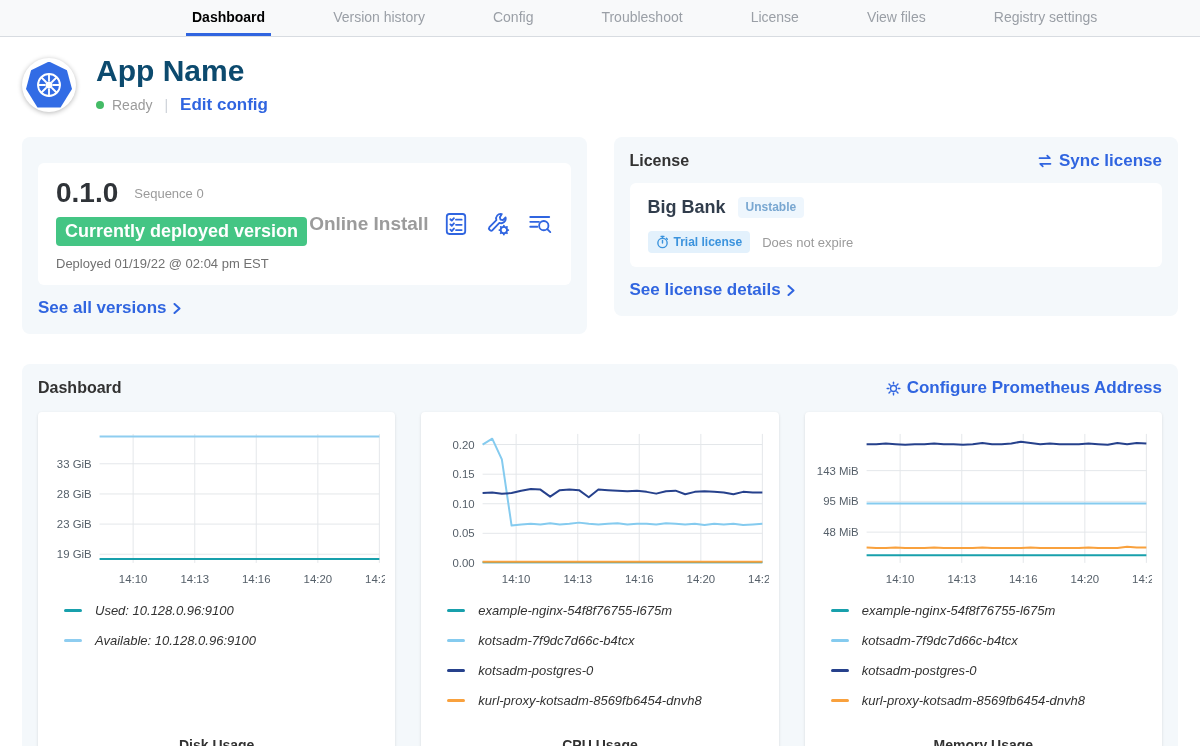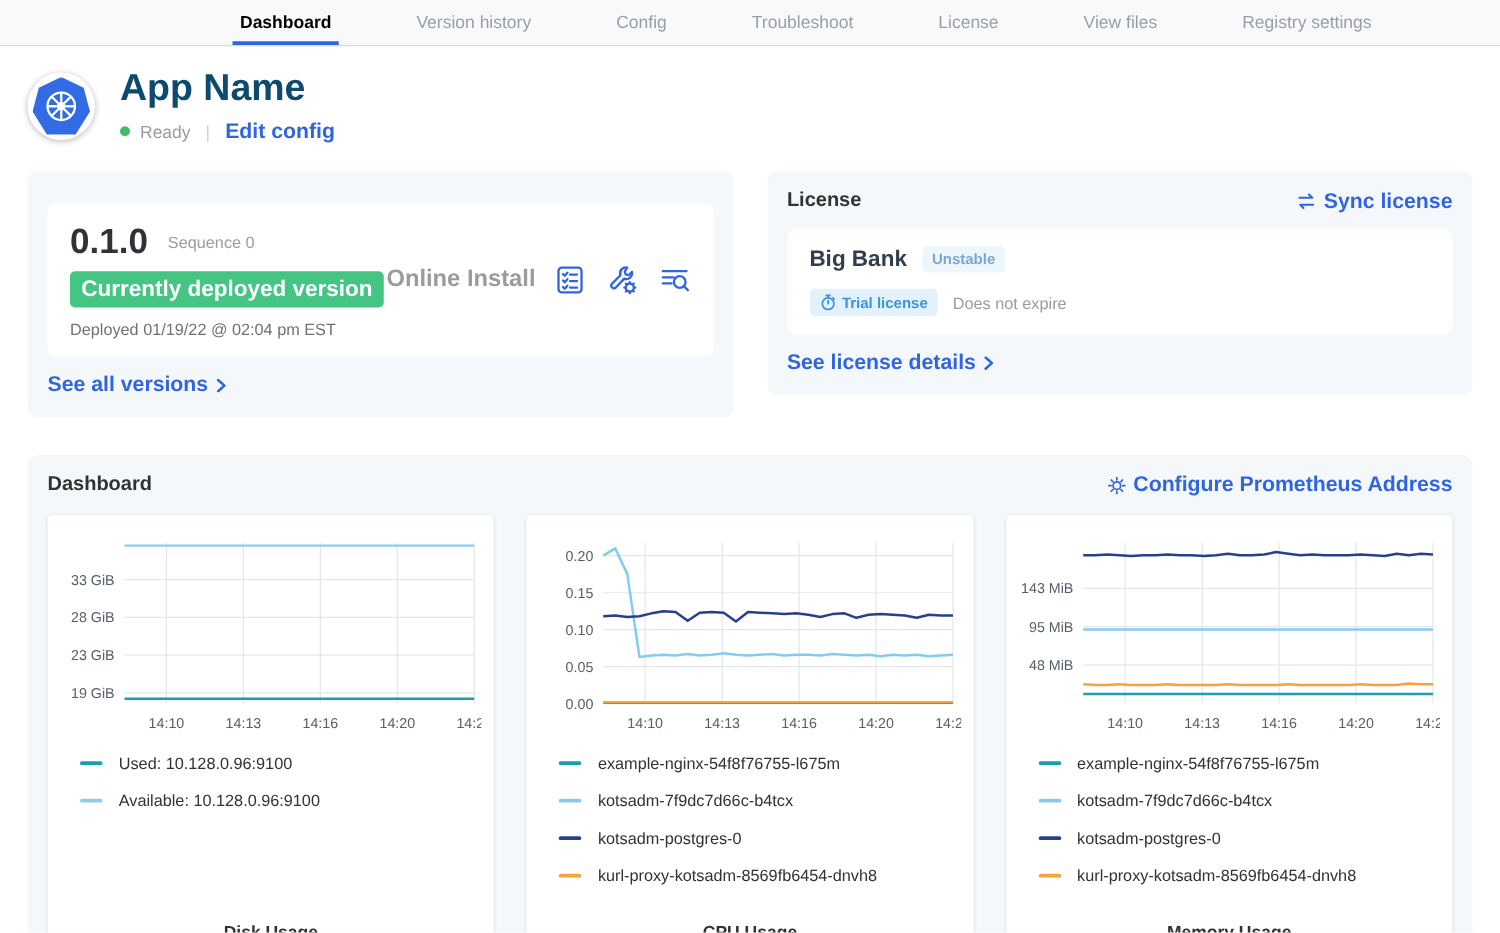--- a/index.html
+++ b/index.html
@@ -58,21 +58,21 @@
   .badge-trial { display:inline-flex; align-items:center; gap:5px; background:var(--trial-bg);
     color:var(--trial-text); font-size:12px; font-weight:bold; padding:4px 8px; border-radius:4px; }
   .lic-expiry { font-size:13px; color:#9b9b9b; }
 
   
   .monitoring { margin:30px 22px 0; background:#f4f8fb; border-radius:8px; padding:14px 16px 26px; }
   .charts { display:flex; gap:26px; margin-top:14px; align-items:stretch; }
   .chart-card { flex:1; background:#fff; border-radius:4px; box-shadow:0 1px 3px rgba(0,0,0,.12);
     padding:12px 10px 16px; display:flex; flex-direction:column; }
   .chart-svg svg { width:100%; height:auto; display:block; }
-  .legend { margin:12px 0 4px 16px; }
+  .legend { margin:12px 0 4px 16px;font-style:italic; }
   .legend-item { display:flex; align-items:center; gap:13px; margin-bottom:15px;
     font-size:13px; color:#323232; }
   .dash { width:18px; height:3px; border-radius:2px; flex:none; }
   .chart-title { margin-top:auto; text-align:center; font-size:14px; font-weight:bold;
     color:#323232; padding-top:10px; }
 </style>
 </head>
 <body>
 
 <nav class="topnav">

